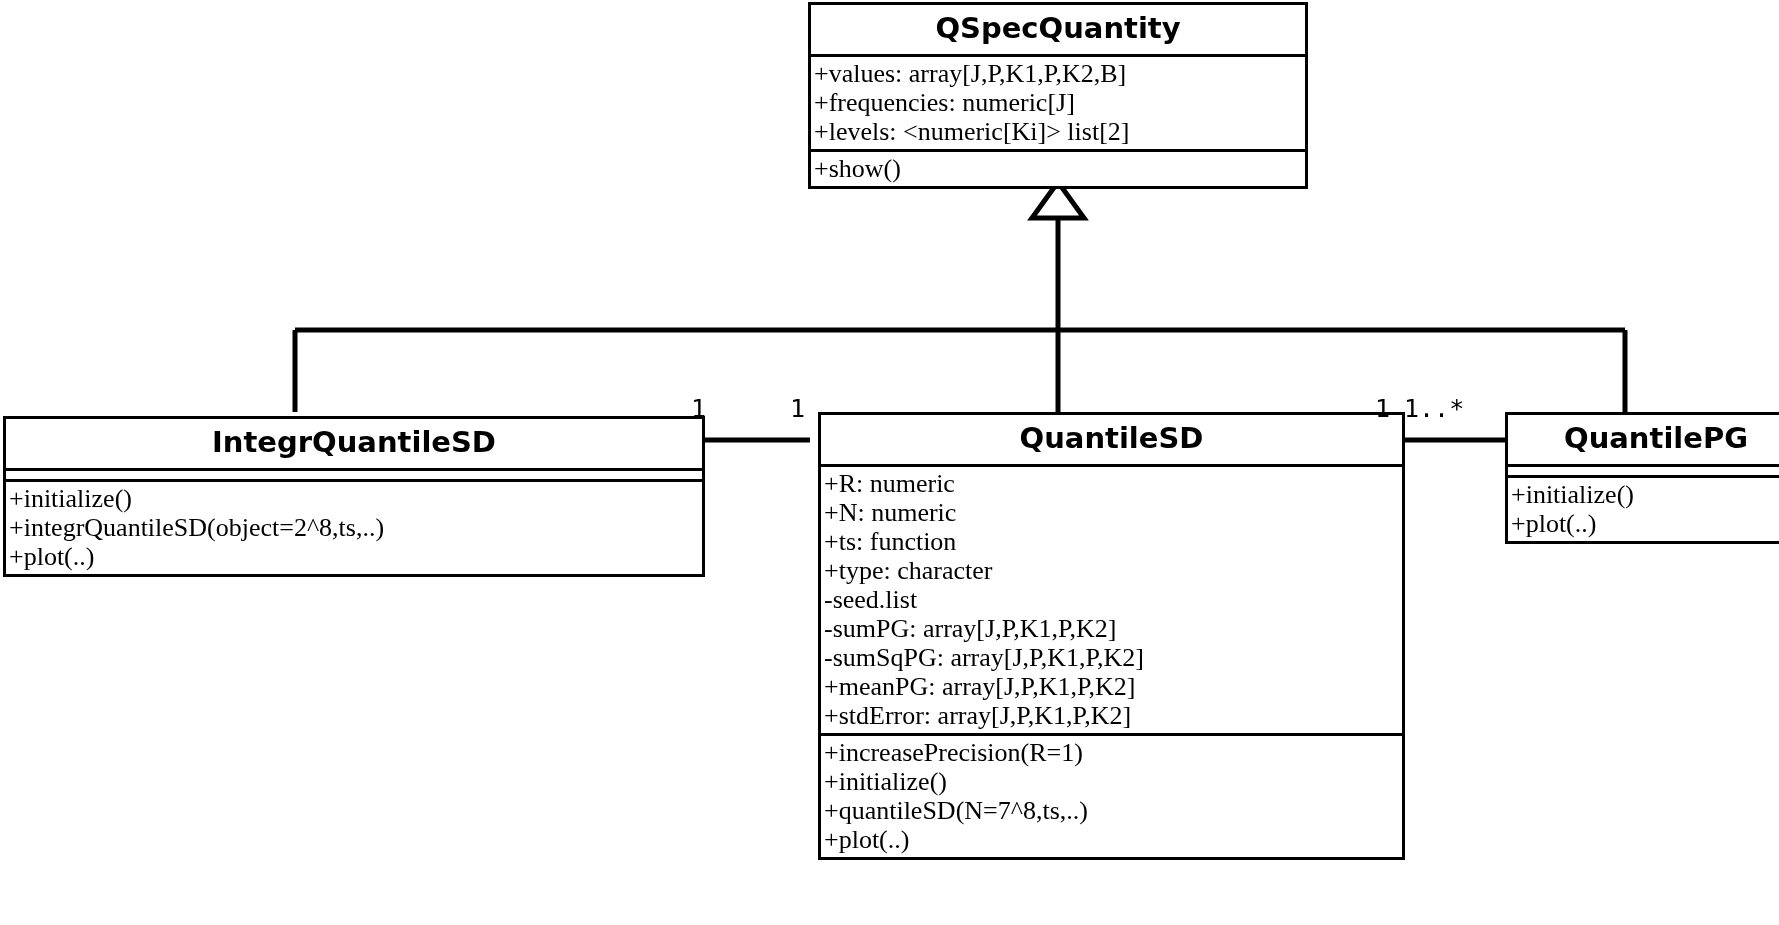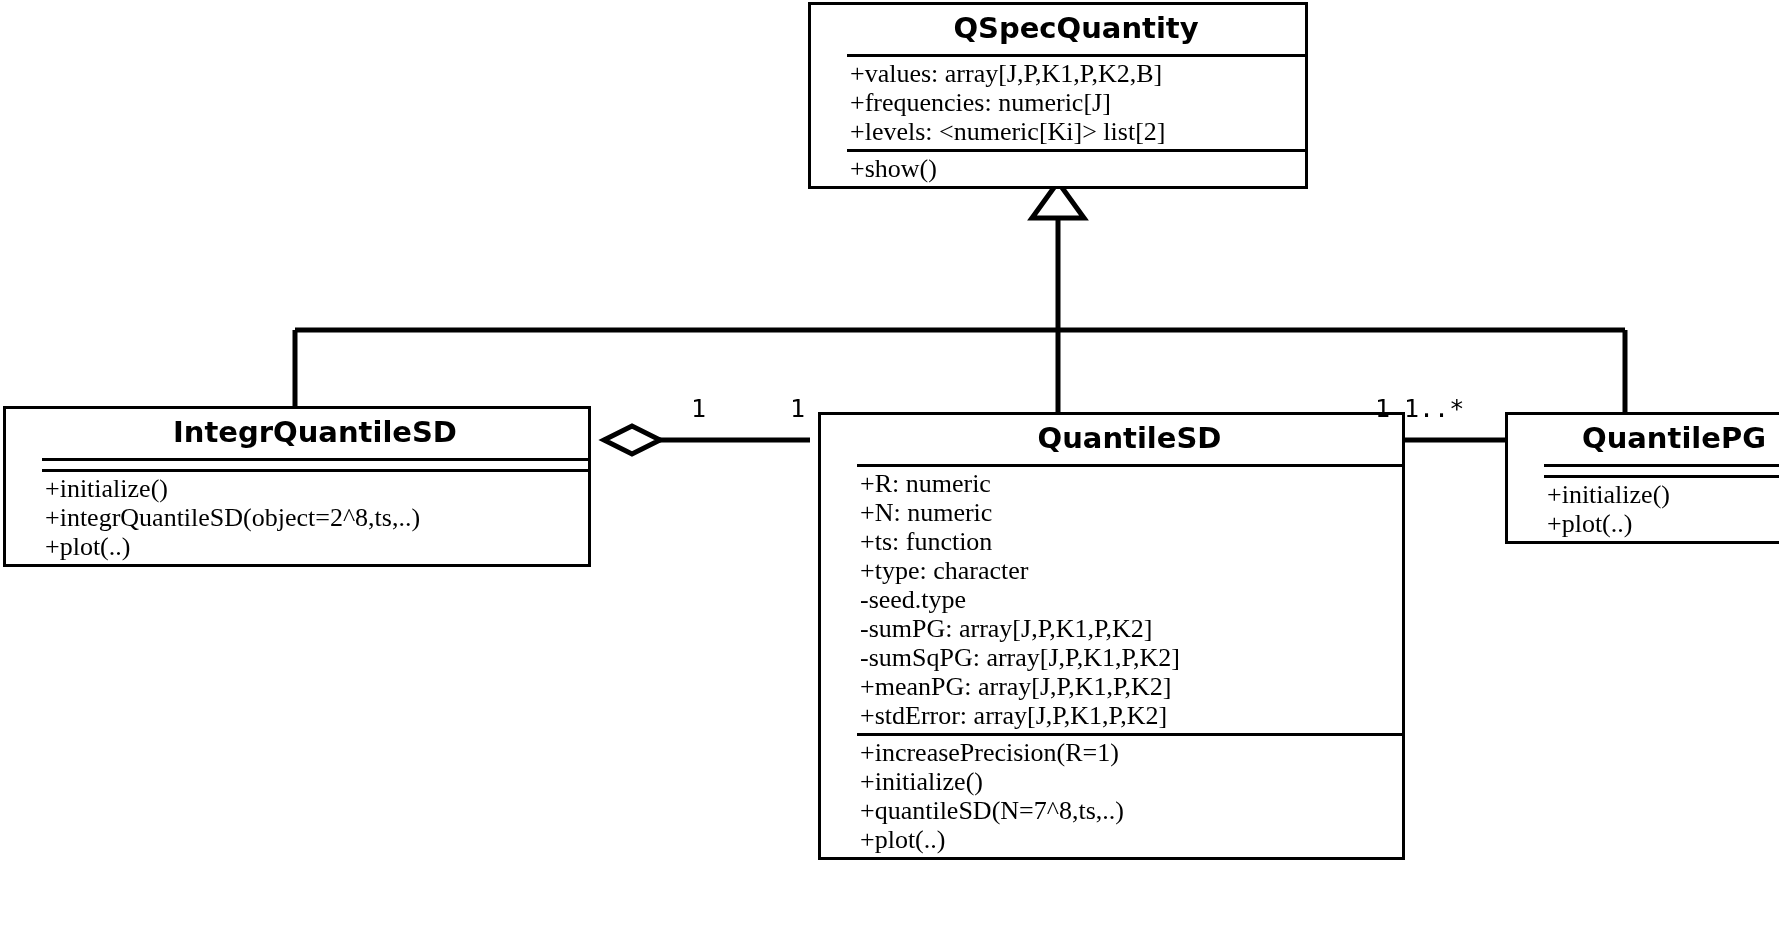--- a/index.html
+++ b/index.html
@@ -23,21 +23,20 @@
     width: 1779px;
     height: 925px;
     pointer-events: none;
   }
   .uml-class {
     position: absolute;
     box-sizing: border-box;
     border: 3px solid #000000;
     background: #ffffff;
     z-index: 5;
-    padding-left: 36px;
   }
   .class-name {
     font-family: "DejaVu Sans", sans-serif;
     font-weight: bold;
     text-align: center;
     font-size: 29px;
     line-height: 1.0;
     color: #000000;
     padding: 9px 6px 11px 6px;
     white-space: nowrap;
@@ -106,38 +105,38 @@
     <div class="compartment">
       <div class="member">+values: array[J,P,K1,P,K2,B]</div>
       <div class="member">+frequencies: numeric[J]</div>
       <div class="member">+levels: &lt;numeric[Ki]&gt; list[2]</div>
     </div>
     <div class="compartment">
       <div class="member">+show()</div>
     </div>
   </div>
 
-  <div class="uml-class" style="left:3px; top:406px; width:588px;">
+  <div class="uml-class" style="left:3px; top:416px; width:702px;">
     <div class="class-name">IntegrQuantileSD</div>
     <div class="compartment empty"></div>
     <div class="compartment">
       <div class="member">+initialize()</div>
       <div class="member">+integrQuantileSD(object=2^8,ts,..)</div>
       <div class="member">+plot(..)</div>
     </div>
   </div>
 
   <div class="uml-class" style="left:818px; top:412px; width:587px;">
     <div class="class-name">QuantileSD</div>
     <div class="compartment">
       <div class="member">+R: numeric</div>
       <div class="member">+N: numeric</div>
       <div class="member">+ts: function</div>
       <div class="member">+type: character</div>
-      <div class="member">-seed.type</div>
+      <div class="member">-seed.list</div>
       <div class="member">-sumPG: array[J,P,K1,P,K2]</div>
       <div class="member">-sumSqPG: array[J,P,K1,P,K2]</div>
       <div class="member">+meanPG: array[J,P,K1,P,K2]</div>
       <div class="member">+stdError: array[J,P,K1,P,K2]</div>
     </div>
     <div class="compartment">
       <div class="member">+increasePrecision(R=1)</div>
       <div class="member">+initialize()</div>
       <div class="member">+quantileSD(N=7^8,ts,..)</div>
       <div class="member">+plot(..)</div>

